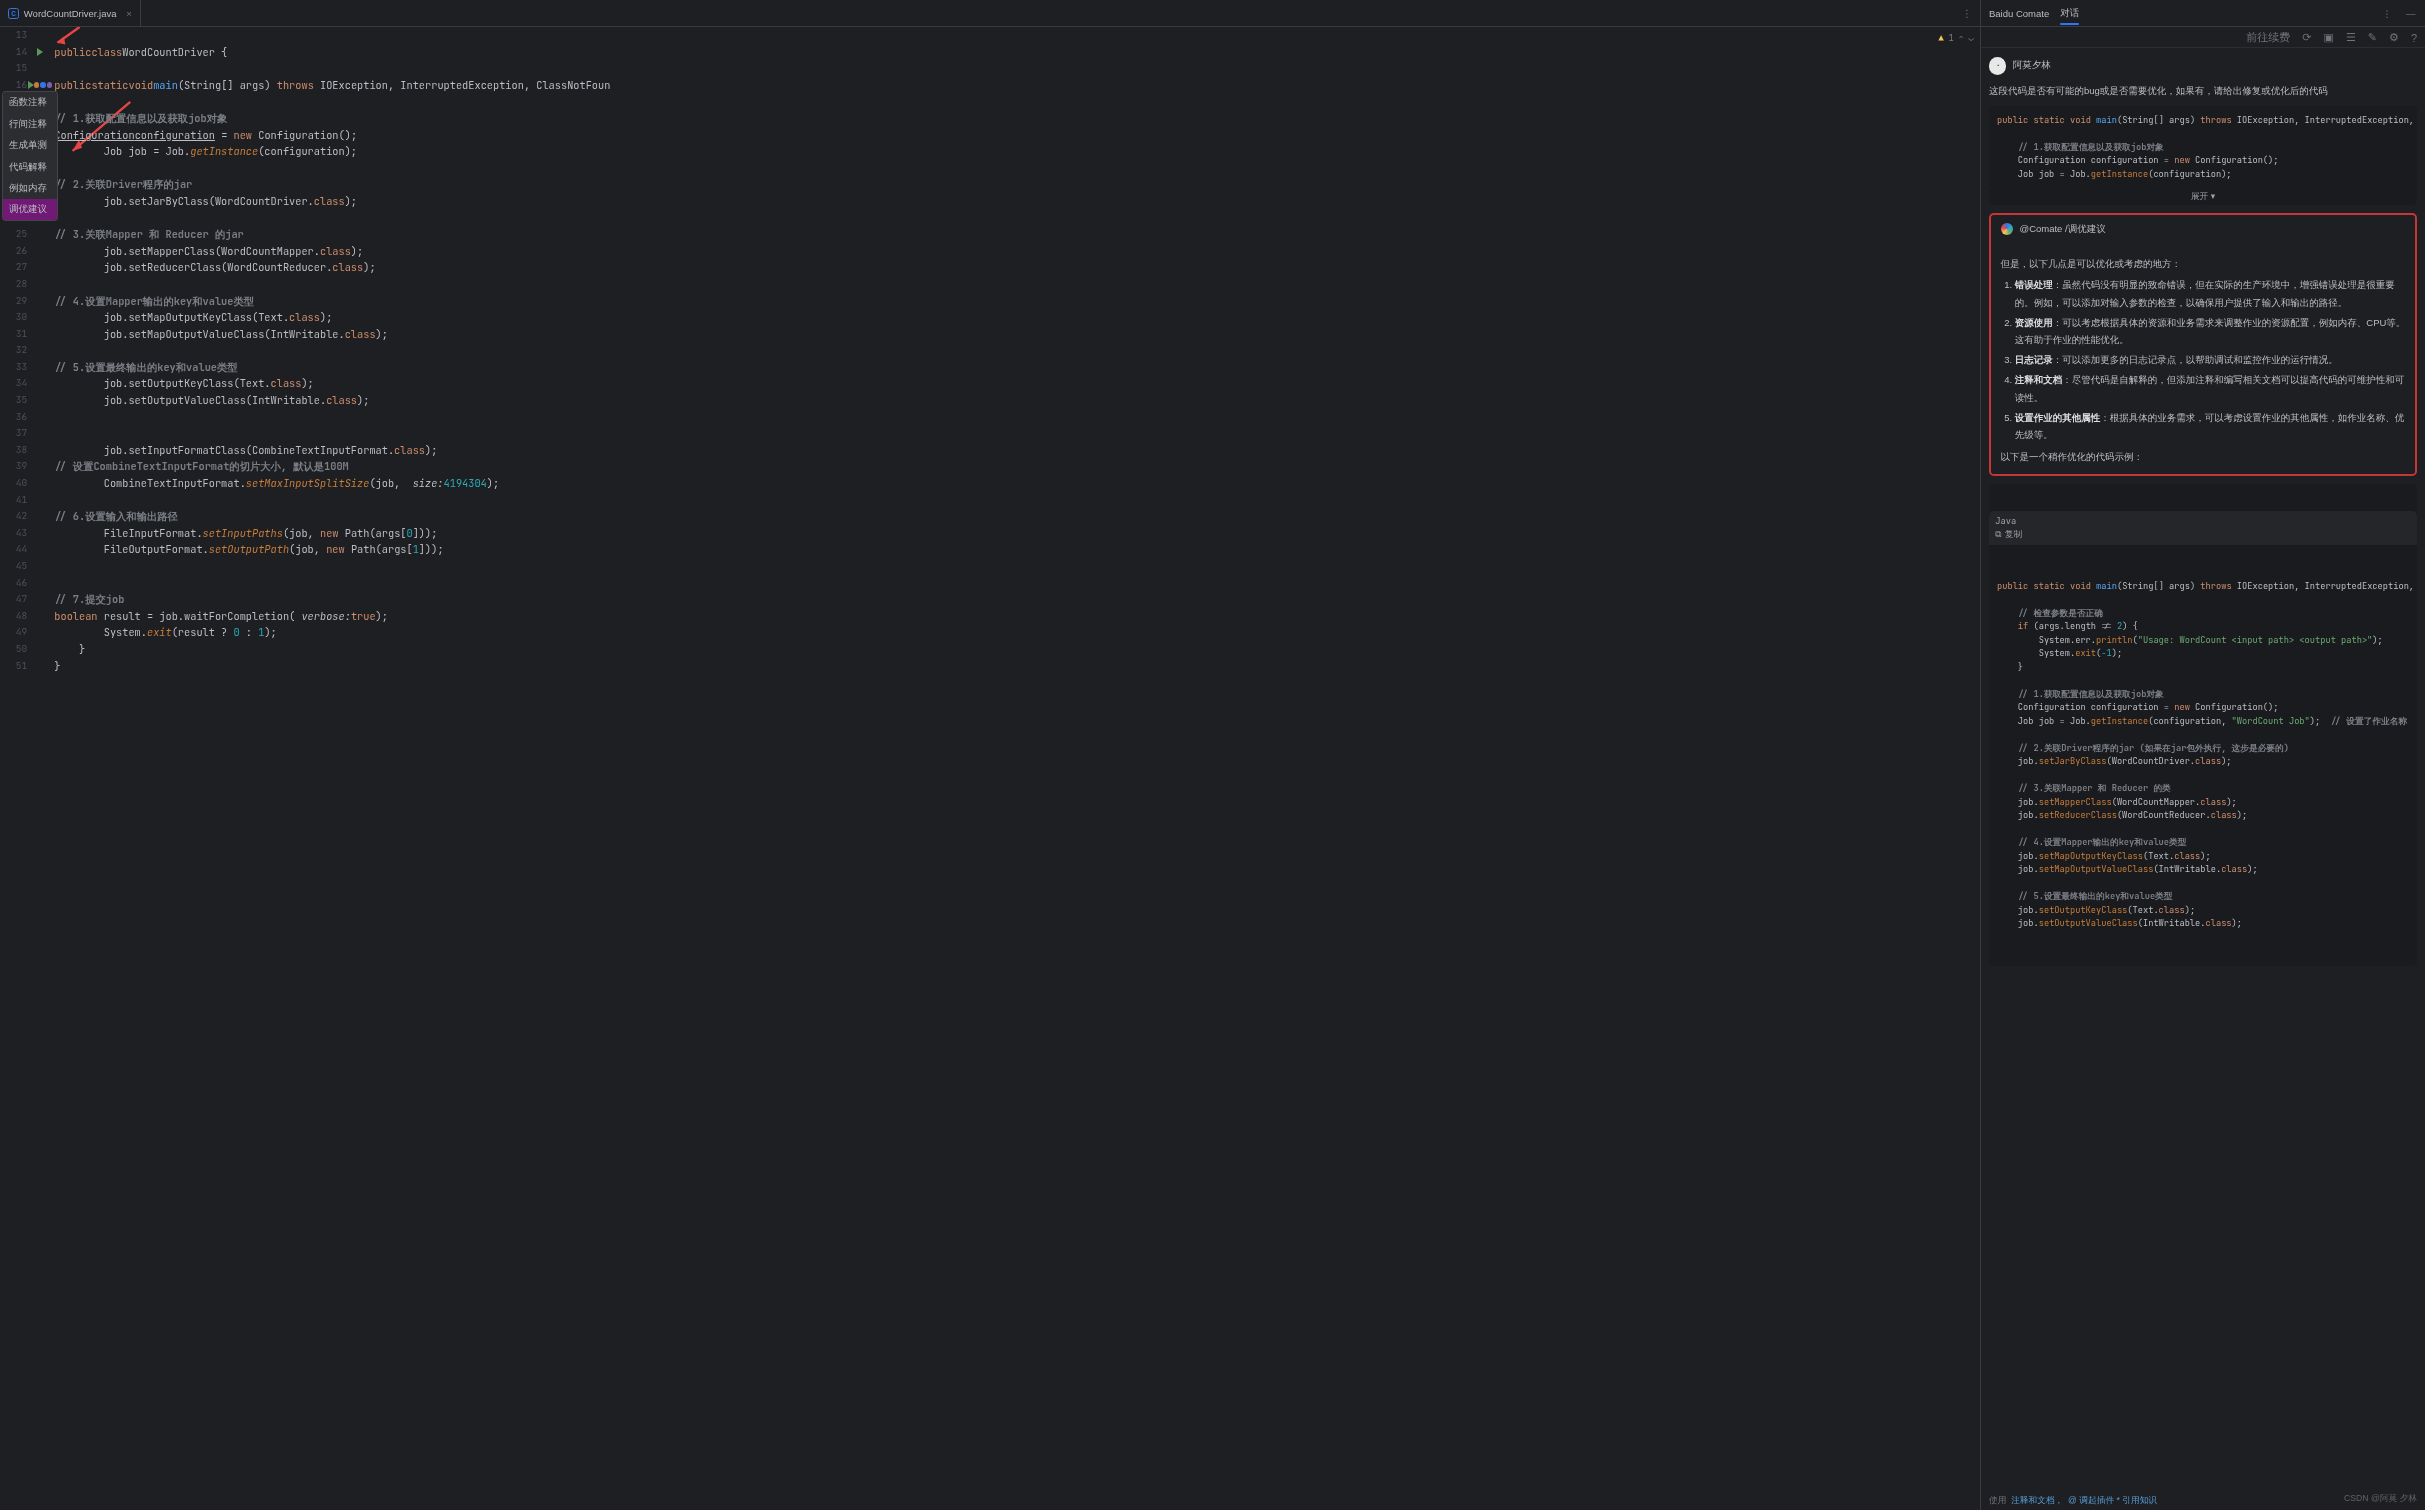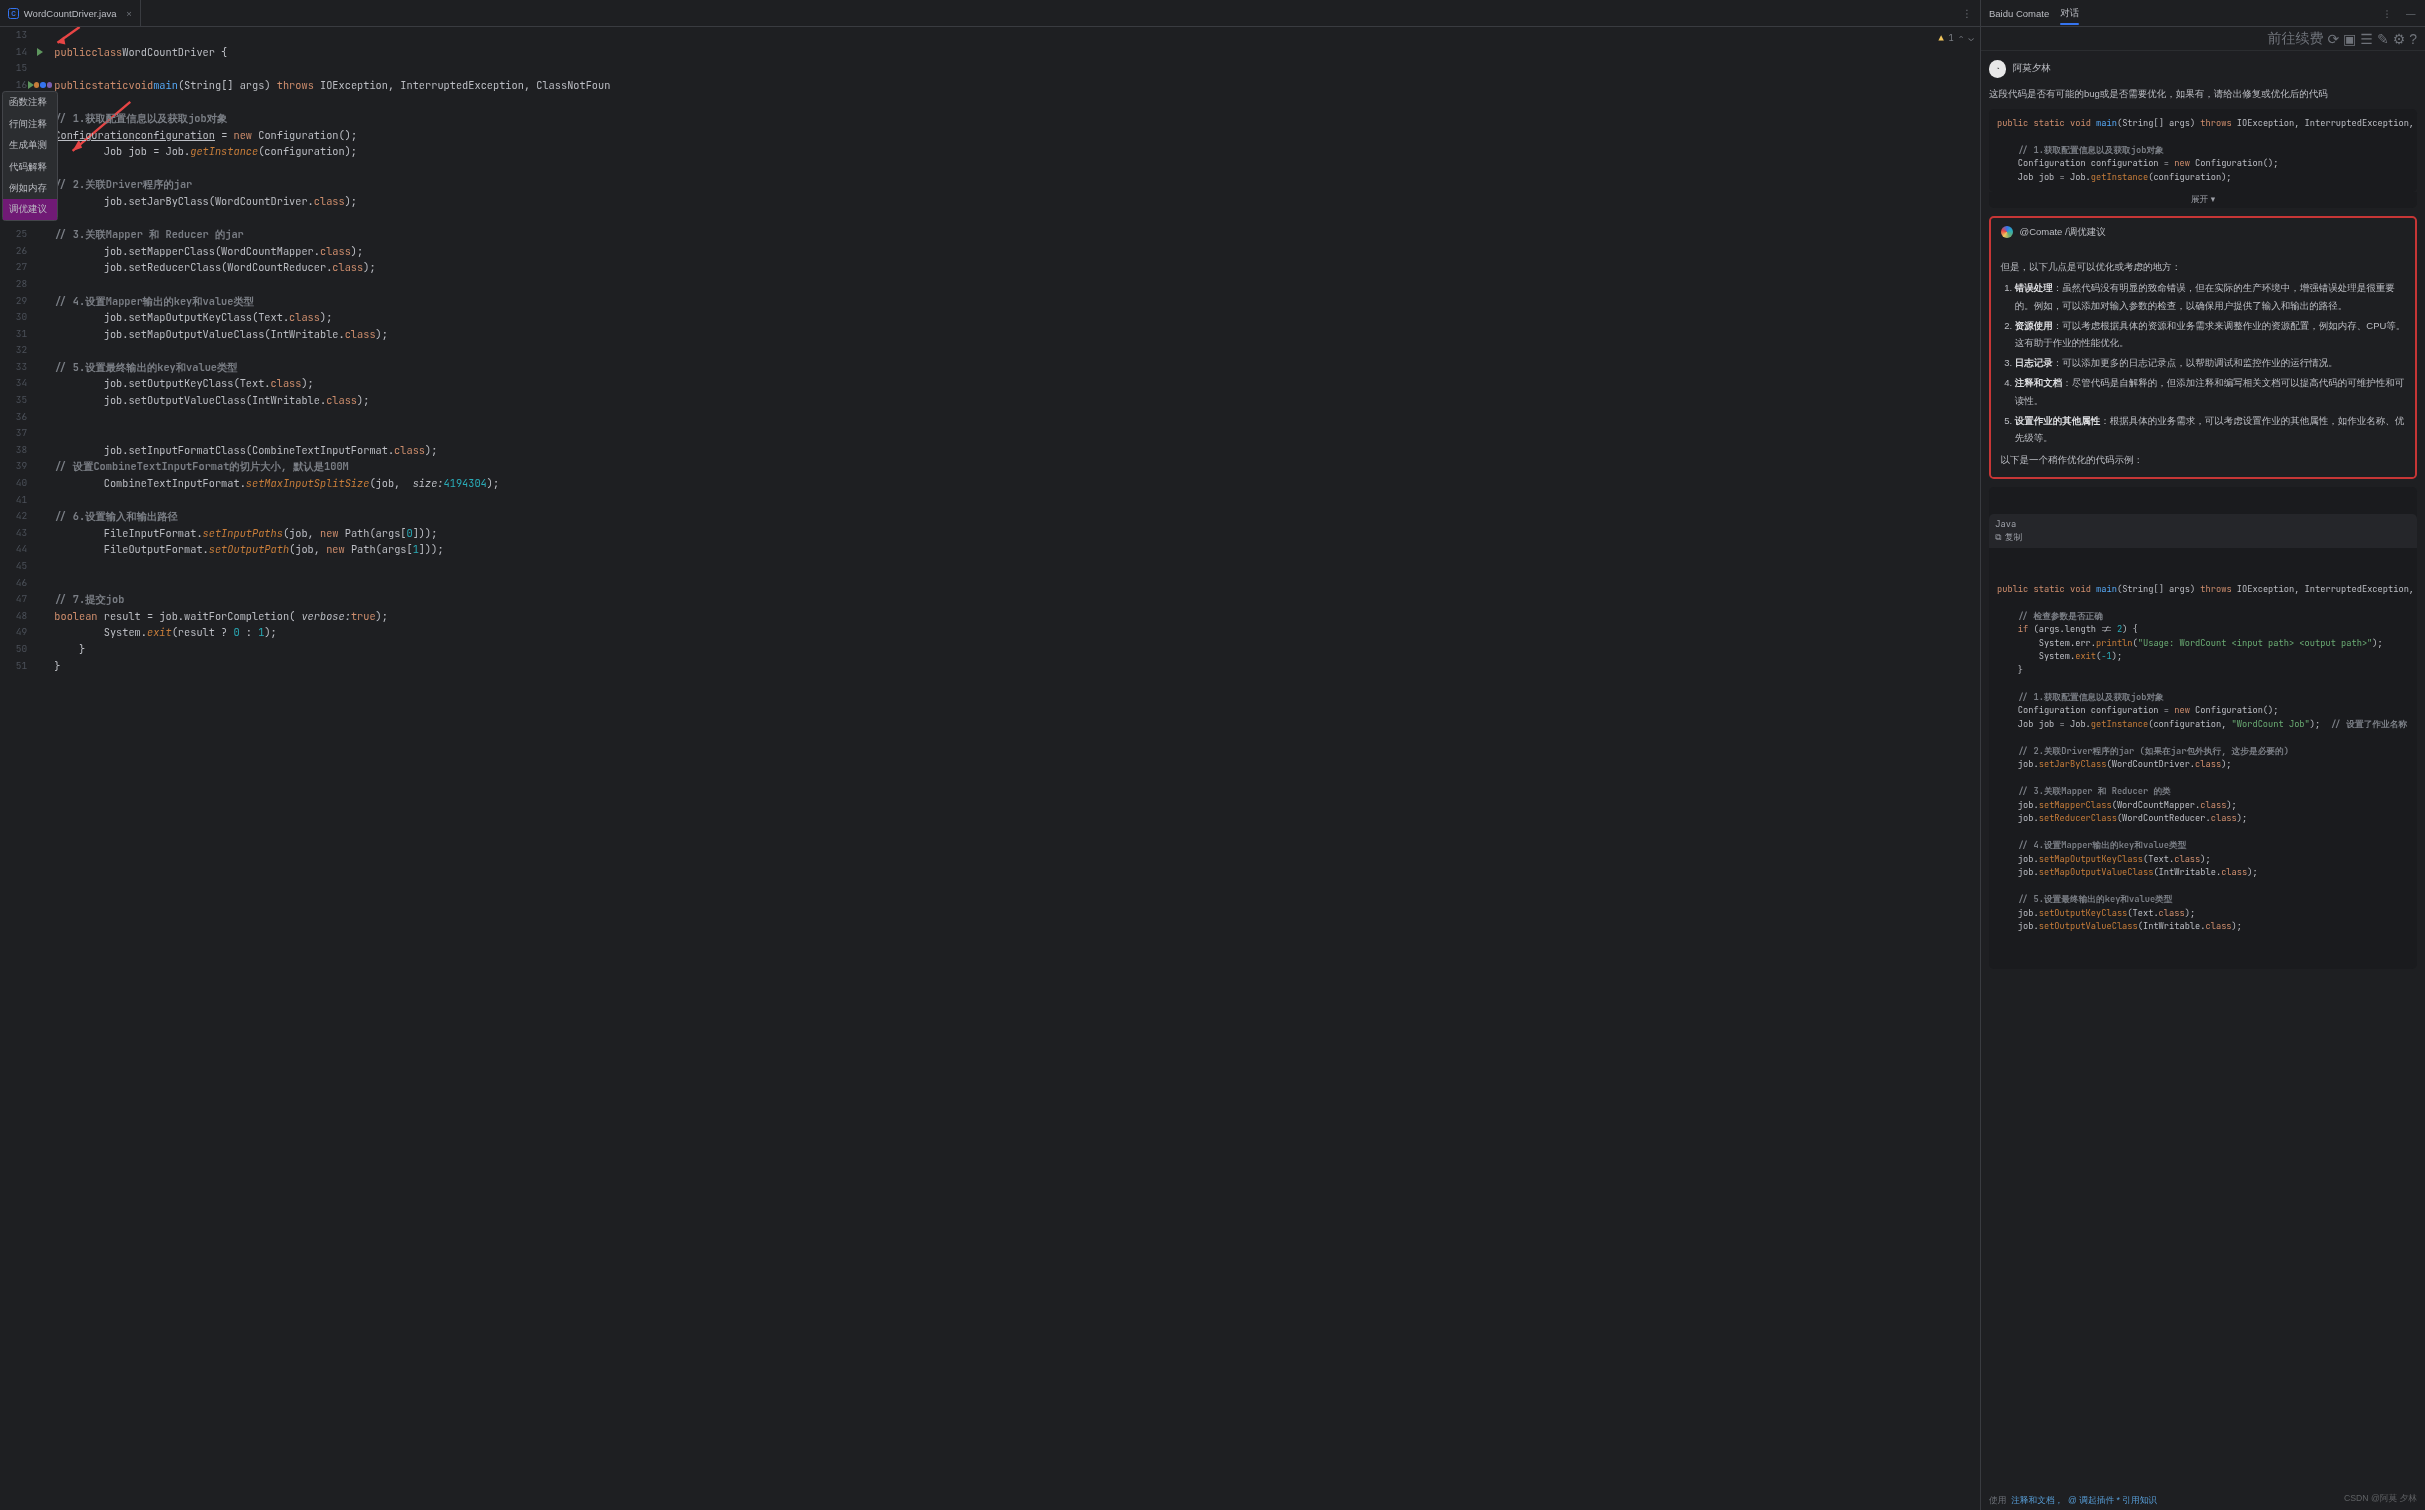--- a/index.html
+++ b/index.html
@@ -48,21 +48,21 @@
     .arrow { position:absolute; pointer-events:none; }
     .arrow-line { stroke:#e84545; stroke-width:3; fill:none; }
     .arrow-head { fill:#e84545; }
     
     .side-pane { width:444px; background:#1e1f22; display:flex; flex-direction:column; font-size:9.5px; }
     .side-head { display:flex; align-items:center; height:27px; border-bottom:0.8px solid #393b40; padding:0 8px; gap:11px; }
     .side-head .tab-h { color:#bcbec4; position:relative; }
     .side-head .tab-h.active::after { content:""; position:absolute; left:0; right:0; bottom:-5.5px; height:2.4px; background:#3574f0; border-radius:1.6px; }
     .side-head .spacer { flex:1; }
     .side-head .ic { width:12.7px; height:12.7px; color:#6f737a; cursor:pointer; display:flex; align-items:center; justify-content:center; }
-    .side-sub { display:flex; justify-content:flex-end; align-items:center; padding:3.2px 8px 1.6px 8px; gap:4px; color:#6f737a; font-size:14px; border-bottom:0.8px solid #2b2d30;text-align:center; }
+    .side-sub { display:flex; justify-content:flex-end; align-items:center; padding:3.2px 8px 1.6px 8px; gap:12px; color:#6f737a; font-size:11px; border-bottom:0.8px solid #2b2d30;text-align:center; }
     .side-sub .ic { cursor:pointer; }
     .side-scroll { flex:1; overflow-y:auto; padding:6.3px 8px; }
     .user-row { display:flex; align-items:center; gap:6.3px; margin:3.2px 0 8px 0; }
     .avatar { width:17.4px; height:17.4px; border-radius:50%; background:#e8e8e8; display:flex; align-items:center; justify-content:center; font-size:7.1px; color:#555; }
     .user-q { font-size:9.5px; color:#bcbec4; margin-bottom:8px; line-height:1.6; }
     .code-snip { background:#1a1b1e; border-radius:4.8px; padding:8px; font-family:"JetBrains Mono","Consolas",monospace; font-size:8.7px; line-height:13.5px; white-space:pre; overflow-x:hidden; margin-bottom:4.8px; }
     .code-snip.with-head { position:relative; }
     .snip-head { display:flex; justify-content:space-between; padding:3.2px 6.3px; background:#25262a; border-radius:4.8px 4.8px 0 0; font-size:8.7px; color:#9da0a8;flex-direction:column; }
     .snip-body { padding:8px; }
     .copy-lnk { display:flex; align-items:center; gap:3.2px; cursor:pointer; color:#9da0a8; }

